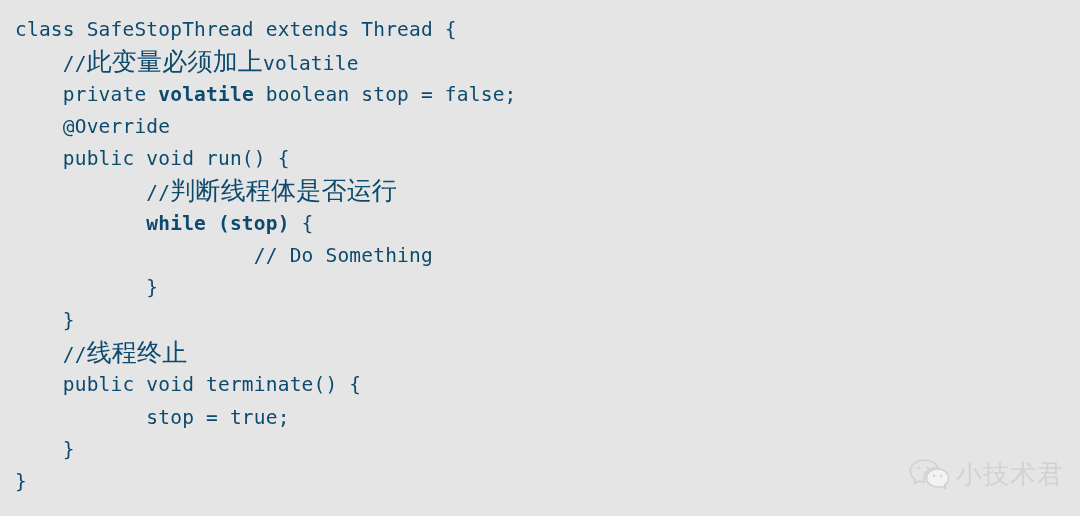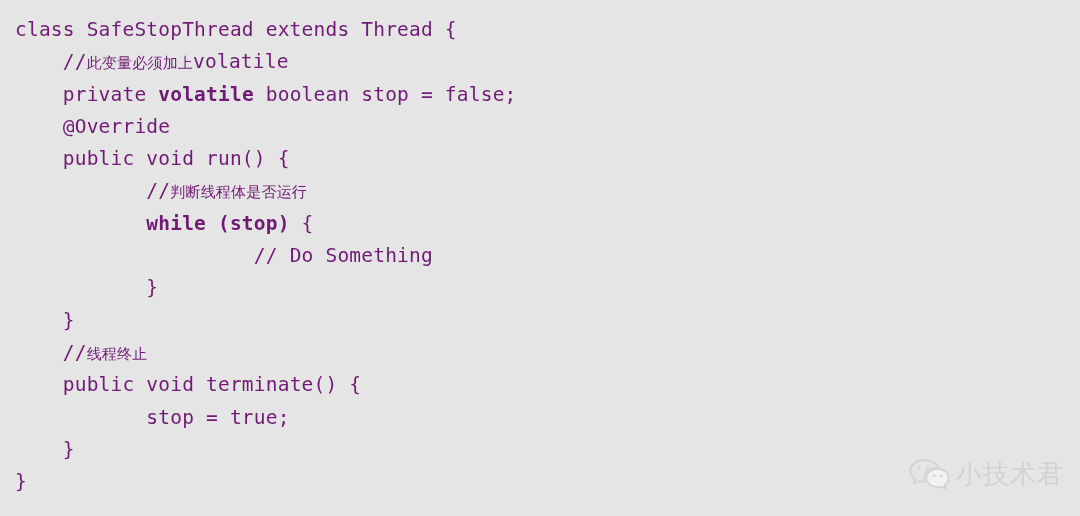--- a/index.html
+++ b/index.html
@@ -21,41 +21,41 @@
     box-sizing: border-box;
   }
   .code-block {
     position: absolute;
     left: 15px;
     top: 14px;
     width: 1040px;
     font-family: "DejaVu Sans Mono", "Liberation Mono", monospace;
     font-size: 19.5px;
     line-height: 32.3px;
-    color: #701a75;
+    color: #0c4a6e;
     white-space: pre;
     letter-spacing: 0.2px;
     -webkit-font-smoothing: antialiased;
   }
   .code-line {
     white-space: pre;
     height: 32.3px;
     display: block;
     font-family: "DejaVu Sans Mono", "Liberation Mono", monospace;
   }
   .code-line .tok-bold {
     font-weight: bold;
   }
   .code-line .tok-plain {
     font-weight: normal;
   }
   
   .cjk {
     font-family: "DejaVu Sans", "Liberation Sans", sans-serif;
-    font-size: 15px;
+    font-size: 25px;
   }
 
   
   .watermark {
     position: absolute;
     right: 16px;
     bottom: 26px;
     display: flex;
     align-items: center;
     gap: 7px;

